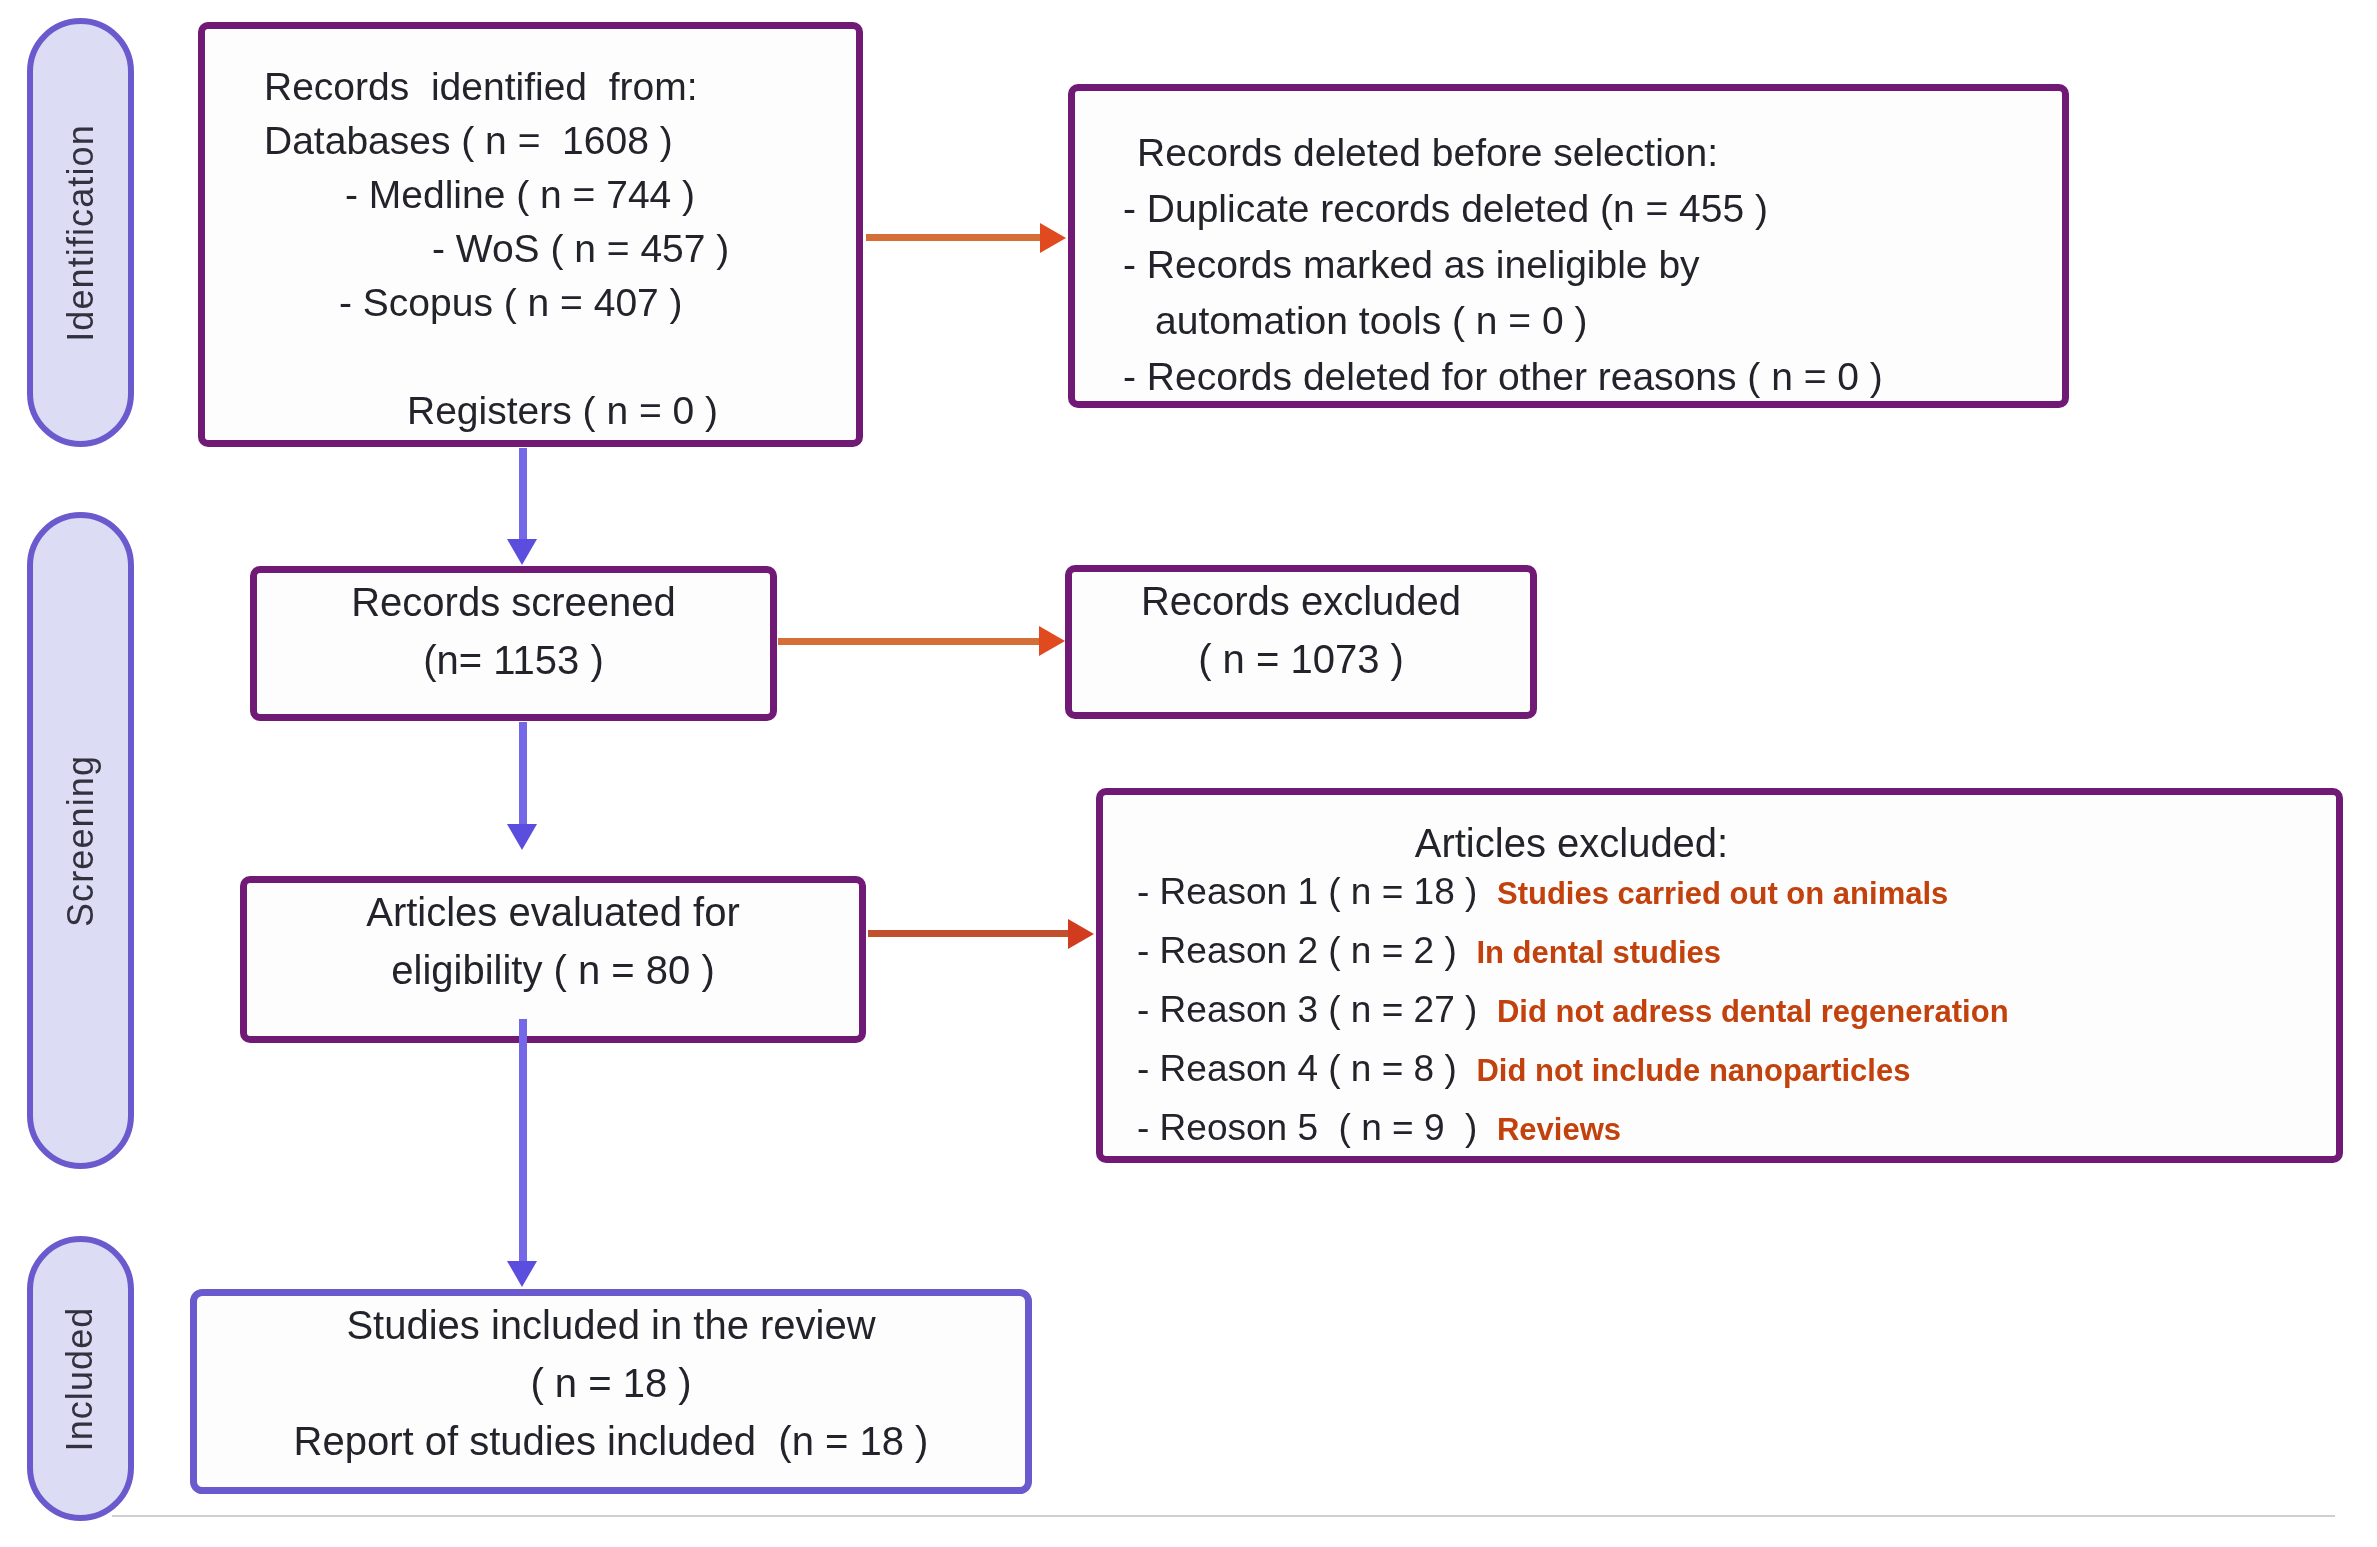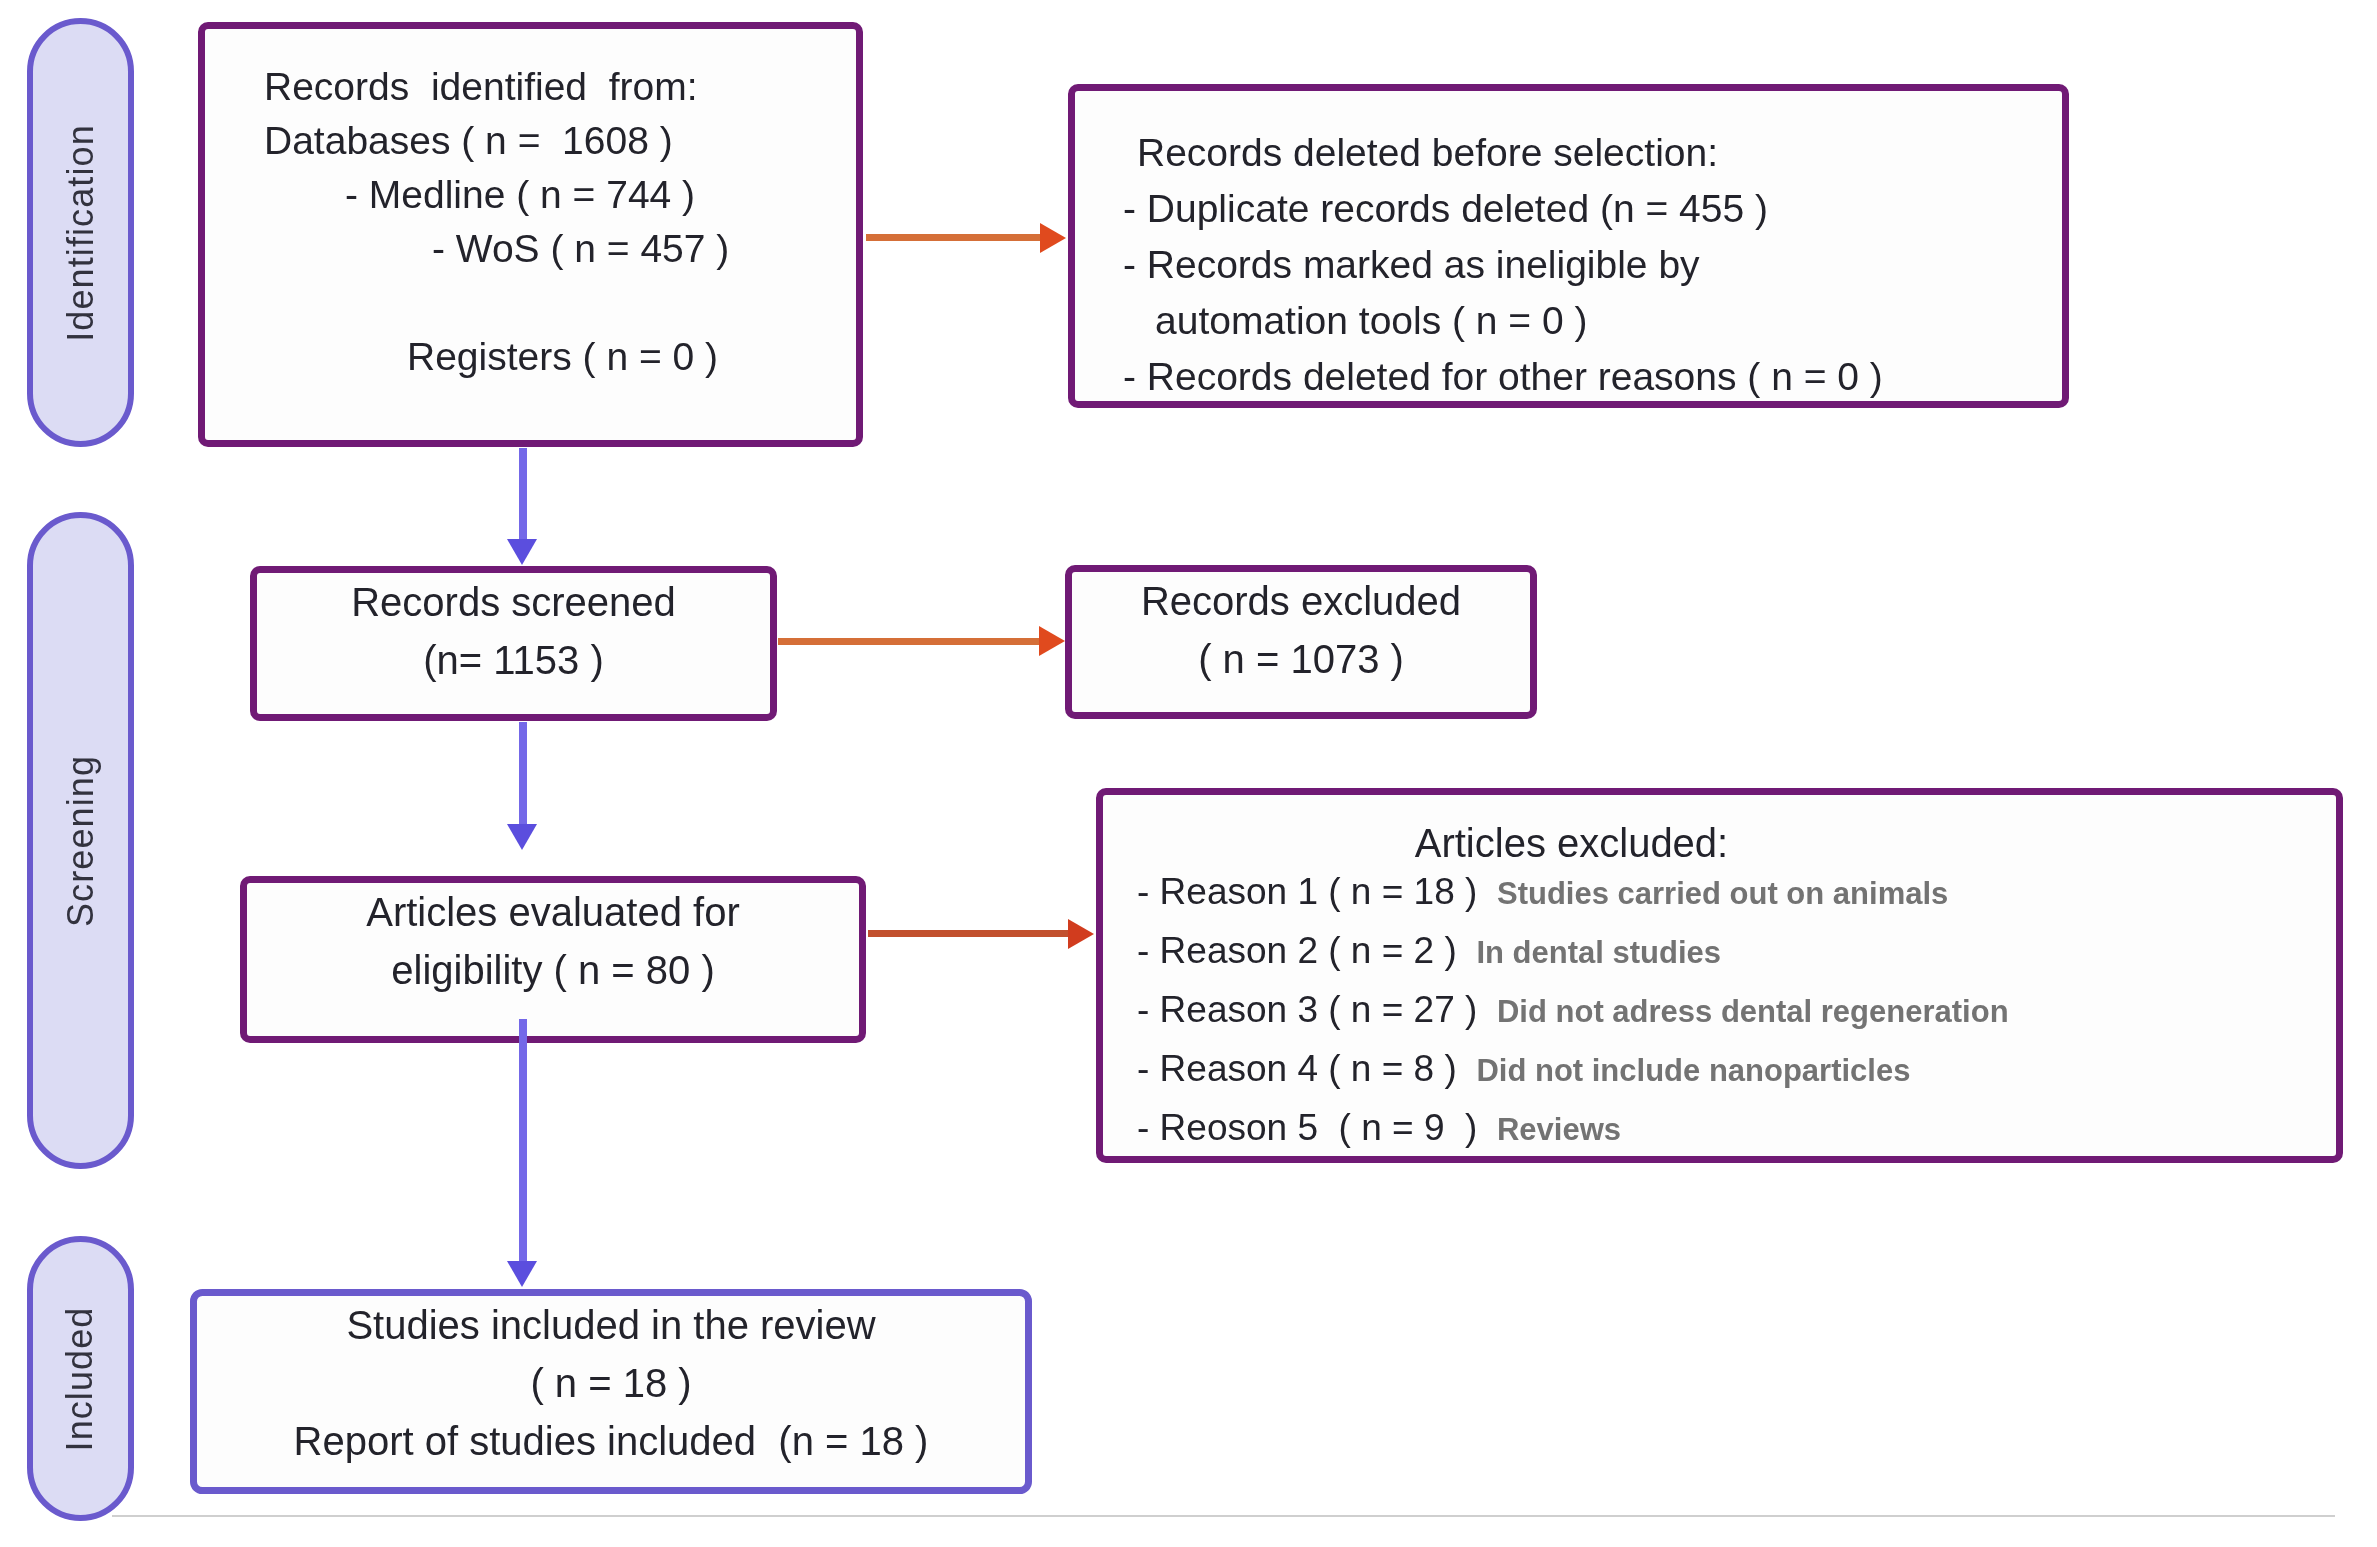--- a/index.html
+++ b/index.html
@@ -31,21 +31,21 @@
 
   #box-deleted{padding:34px 17px 15px 48px;}
   #box-deleted .line{line-height:56px;}
   #box-deleted .t{margin-left:14px;}
   #box-deleted .cont{margin-left:32px;}
 
   #box-articles-excluded{padding:21px 17px 0 34px;}
   #box-articles-excluded .title{text-align:center;font-size:40px;line-height:55px;white-space:pre;margin-right:313px;}
   .reason-row{display:flex;align-items:baseline;height:59px;}
   .reason{white-space:pre;font-size:37px;}
-  .reason-note{white-space:pre;font-size:31px;font-weight:700;margin-left:19.6px;color:#737373;}
+  .reason-note{white-space:pre;font-size:31px;font-weight:700;margin-left:19.6px;color:#c2410c;}
 
   
   .vshaft{position:absolute;width:7.8px;background:#7468e8;}
   .vhead{position:absolute;width:0;height:0;border-left:15.7px solid transparent;
          border-right:15.7px solid transparent;border-top:26px solid #5b4ede;}
   .hshaft{position:absolute;height:7.3px;background:#d56f38;}
   .hhead{position:absolute;width:0;height:0;border-top:15.7px solid transparent;
          border-bottom:15.7px solid transparent;border-left:26px solid #e04a1e;}
   .hshaft.dark{background:#c2502e;}
   .hhead.dark{border-left-color:#d13c1e;}
@@ -65,20 +65,21 @@
   </div>
   <div class="pill" style="left:27px;top:1236px;width:107px;height:285px;">
     <div class="pill-label">Included</div>
   </div>
 
   <div id="box-identified" class="gbox" style="left:198px;top:22.4px;width:665px;height:425px;">
     <div class="line">Records  identified  from:</div>
     <div class="line">Databases ( n =  1608 )</div>
     <div class="line ind-medline">- Medline ( n = 744 )</div>
     <div class="line ind-wos">- WoS ( n = 457 )</div>
+    <div class="line ind-scopus">- Scopus ( n = 407 )</div>
     <div class="spacer"></div>
     <div class="line ind-registers">Registers ( n = 0 )</div>
   </div>
 
   <div id="box-deleted" class="gbox" style="left:1068px;top:84px;width:1001px;height:324px;">
     <div class="line t">Records deleted before selection:</div>
     <div class="line">- Duplicate records deleted (n = 455 )</div>
     <div class="line">- Records marked as ineligible by</div>
     <div class="line cont">automation tools ( n = 0 )</div>
     <div class="line">- Records deleted for other reasons ( n = 0 )</div>

